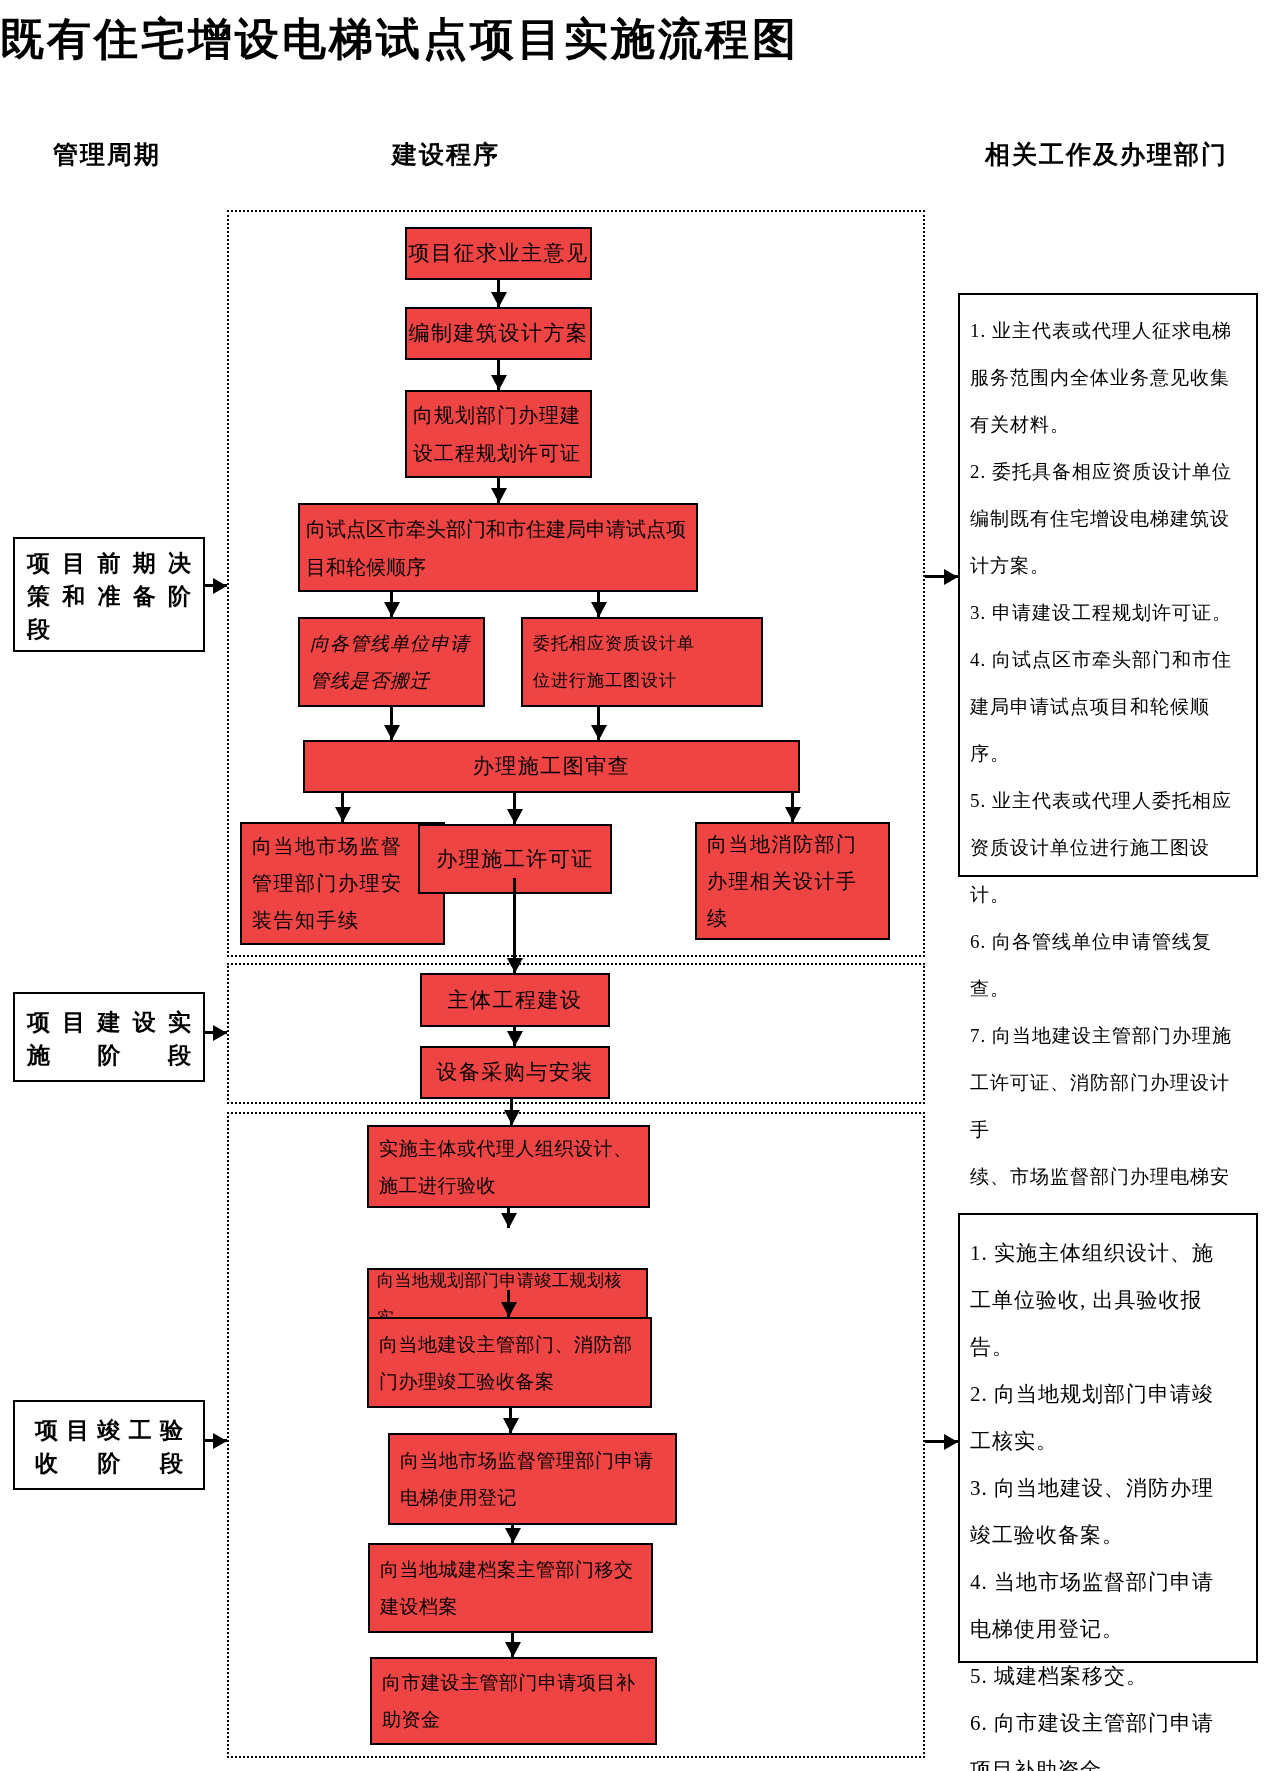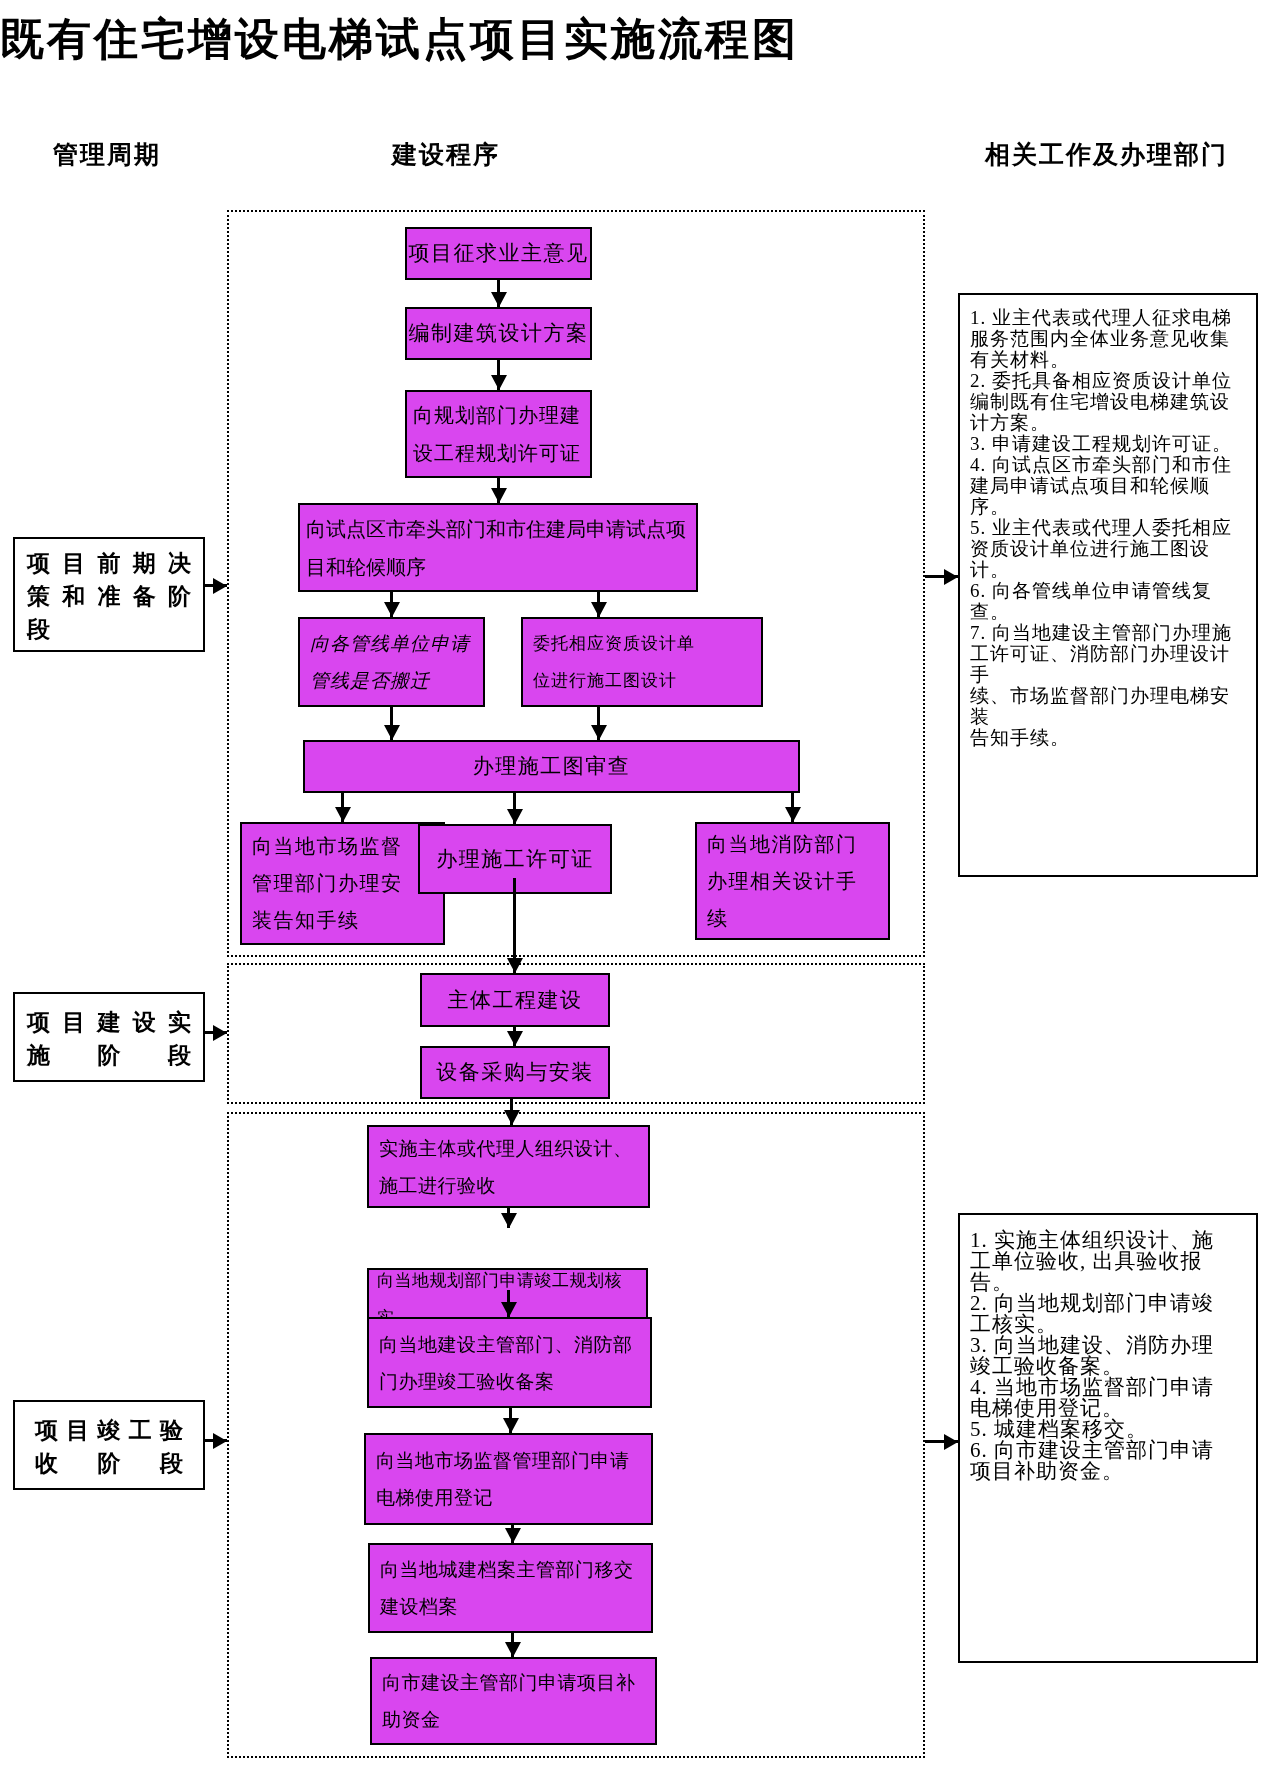--- a/index.html
+++ b/index.html
@@ -6,31 +6,31 @@
   #page{position:relative;width:1280px;height:1771px;background:#ffffff;overflow:hidden;
         font-family:"Liberation Serif","DejaVu Serif",serif;color:#000;}
 
   .title{position:absolute;left:0;top:10px;width:100%;text-align:left;
          font-size:44px;font-weight:bold;letter-spacing:3px;}
 
   .hdr{position:absolute;font-size:25px;font-weight:bold;letter-spacing:2px;}
 
   .section{position:absolute;border:2px dotted #000;box-sizing:border-box;background:transparent;}
 
-  .box{position:absolute;border:2px solid #000;background:#d946ef;box-sizing:border-box;
+  .box{position:absolute;border:2px solid #000;background:#ef4444;box-sizing:border-box;
        display:flex;align-items:center;white-space:pre-line;
        font-size:20px;letter-spacing:1px;line-height:37px;padding:0 10px;}
   .box.c{justify-content:center;text-align:center;font-size:21px;letter-spacing:1.5px;padding:0;}
 
   .stage{position:absolute;border:2px solid #000;background:#fff;box-sizing:border-box;
          font-weight:bold;font-size:23px;line-height:33px;white-space:pre-line;
          text-align:justify;text-align-last:justify;padding:8px 12px;}
 
   .rp{position:absolute;border:2px solid #000;background:#fff;box-sizing:border-box;
-      padding:12px 10px;font-size:19px;line-height:21px;letter-spacing:1px;}
+      padding:12px 10px;font-size:19px;line-height:47px;letter-spacing:1px;}
   .rp .item{white-space:pre-line;text-align:left;}
   .rp2{font-size:21px;padding:15px 10px;}
 
   .av{position:absolute;width:3px;background:#000;z-index:6;}
   .av::after{content:"";position:absolute;left:50%;bottom:0;transform:translateX(-50%);
              width:0;height:0;border:8px solid transparent;border-bottom:none;border-top:15px solid #000;}
   .ah{position:absolute;height:3px;background:#000;z-index:6;}
   .ah::after{content:"";position:absolute;top:50%;right:0;transform:translateY(-50%);
              width:0;height:0;border:8px solid transparent;border-right:none;border-left:14px solid #000;}
 </style>
@@ -81,21 +81,21 @@
 续</div>
 
   <div class="box c" style="left:420px;top:973px;width:190px;height:54px;">主体工程建设</div>
   <div class="box c" style="left:420px;top:1046px;width:190px;height:53px;">设备采购与安装</div>
 
   <div class="box" style="left:367px;top:1125px;width:283px;height:83px;font-size:19px;letter-spacing:0.5px;">实施主体或代理人组织设计、
 施工进行验收</div>
   <div class="box" style="left:367px;top:1228px;width:281px;height:62px;font-size:17px;letter-spacing:0.5px;padding:0 8px;margin-top:40px;">向当地规划部门申请竣工规划核实</div>
   <div class="box" style="left:367px;top:1317px;width:285px;height:91px;font-size:19px;letter-spacing:0.5px;">向当地建设主管部门、消防部
 门办理竣工验收备案</div>
-  <div class="box" style="left:364px;top:1433px;width:289px;height:92px;font-size:19px;letter-spacing:0.5px;">向当地市场监督管理部门申请
+  <div class="box" style="left:388px;top:1433px;width:289px;height:92px;font-size:19px;letter-spacing:0.5px;">向当地市场监督管理部门申请
 电梯使用登记</div>
   <div class="box" style="left:368px;top:1543px;width:285px;height:90px;font-size:19px;letter-spacing:0.5px;">向当地城建档案主管部门移交
 建设档案</div>
   <div class="box" style="left:370px;top:1657px;width:287px;height:88px;font-size:19px;letter-spacing:0.5px;">向市建设主管部门申请项目补
 助资金</div>
 
   <div class="rp" style="left:958px;top:293px;width:300px;height:584px;">
     <div class="item">1. 业主代表或代理人征求电梯
 服务范围内全体业务意见收集
 有关材料。</div>

